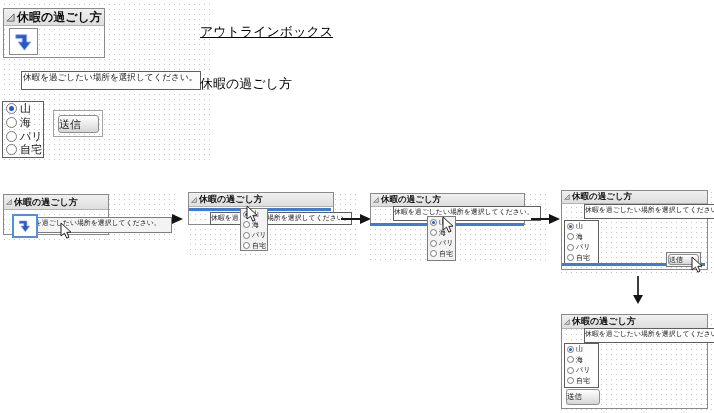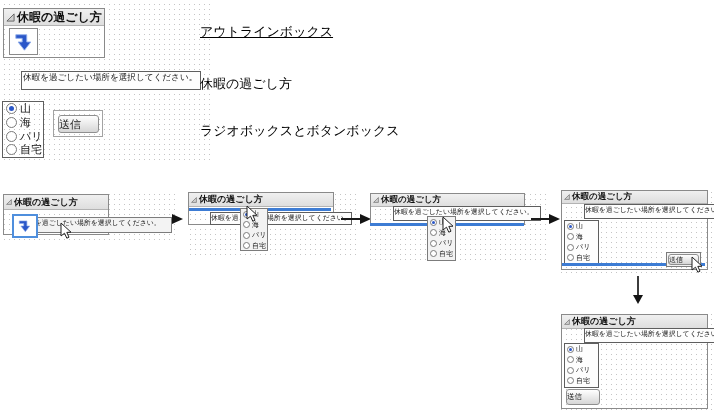--- a/index.html
+++ b/index.html
@@ -83,21 +83,20 @@
 
     <div class="selrect" style="left:53px;top:110px;width:48px;height:25px;">
       <div class="btn" style="position:absolute;left:4px;top:4px;width:39px;height:16px;font-size:11px;">
         <span>送信</span>
       </div>
     </div>
   </div>
 
   <div class="rlabel" style="left:200px;top:23px;text-decoration:underline;">アウトラインボックス</div>
   <div class="rlabel" style="left:200px;top:75px;">休暇の過ごし方</div>
-  <div class="rlabel" style="left:200px;top:122px;">ラジオボックスとボタンボックス</div>
 
   <div class="canvas" style="left:0;top:190px;width:158px;height:54px;">
     <div class="obox" style="left:3px;top:4px;width:104px;height:39px;">
       <div class="ohdr" style="height:14px;font-size:9px;">
         <svg width="6" height="6" viewBox="0 0 10 10">
             <polygon points="1,9 9,9 9,1" fill="#cfcfcf" stroke="#5e5e5e" stroke-width="1"></polygon>
           </svg>
         <span>休暇の過ごし方</span>
       </div>
     </div>

